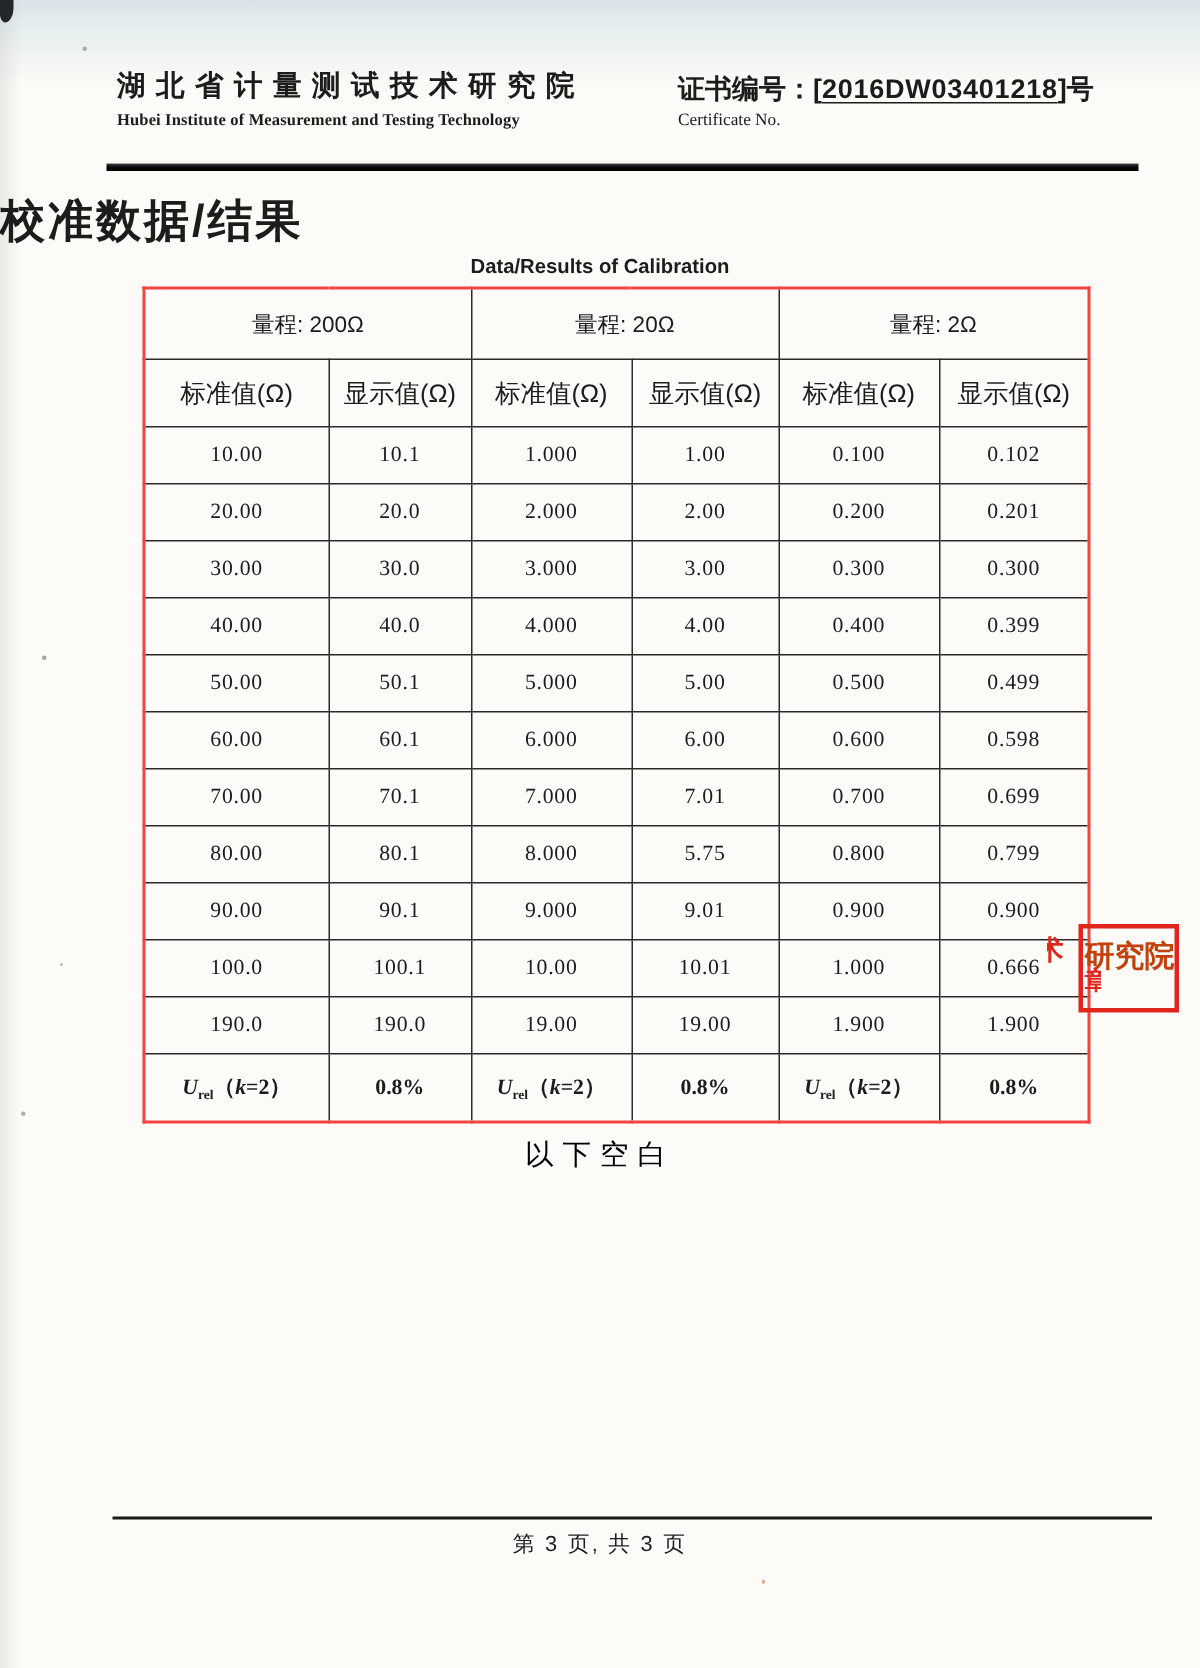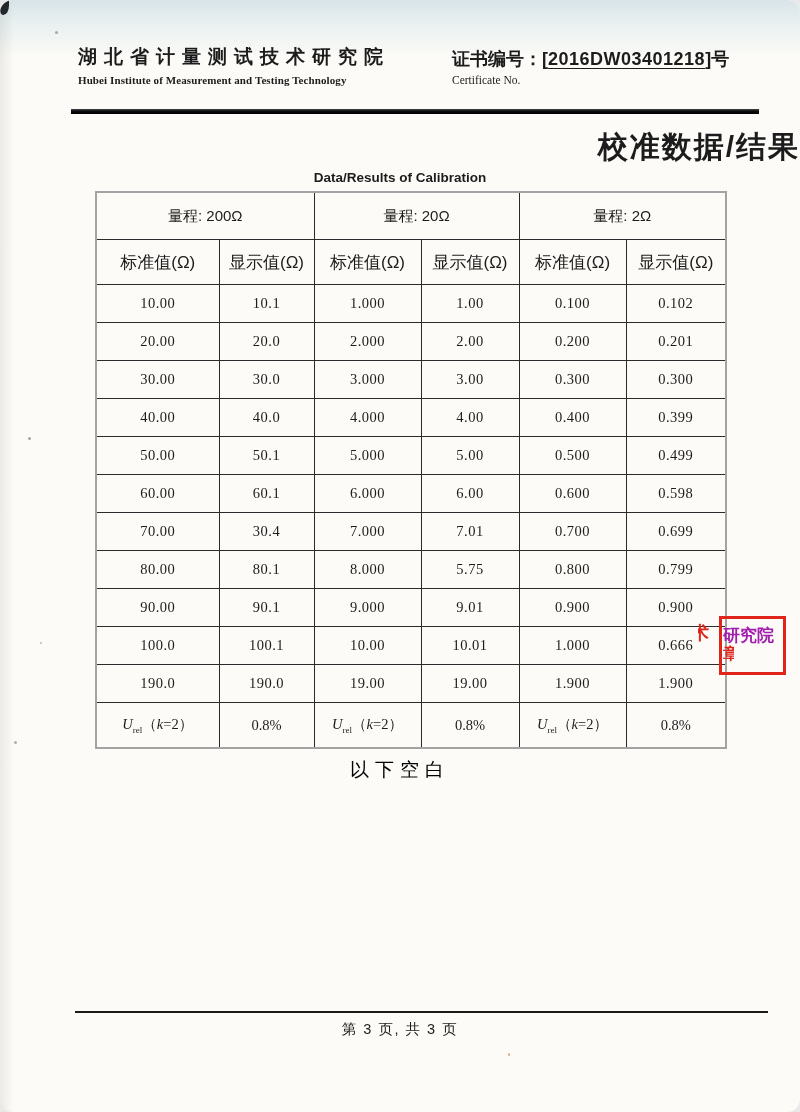--- a/index.html
+++ b/index.html
@@ -1,19 +1,19 @@
 <!DOCTYPE html>
 <html><head>
 <meta charset="utf-8">
 <style>
   html,body { margin:0; padding:0; background:#e9e9e9; }
   .page {
     position:relative; width:800px; height:1112px; margin:0 auto;
     background:#fcfbf7; overflow:hidden;
-    font-family:"Liberation Sans", sans-serif; color:#1c1c1c;border-radius:13px;
+    font-family:"Liberation Sans", sans-serif; color:#1c1c1c;
   }
   
   .scan-top {
     position:absolute; top:0; left:0; right:0; height:58px;
     background:linear-gradient(180deg,#d9e4e9 0%,#e9f0f0 40%,rgba(252,251,247,0) 100%);
   }
   .left-shadow {
     position:absolute; top:0; left:0; bottom:0; width:14px;
     background:linear-gradient(90deg,rgba(110,110,100,0.12),rgba(110,110,100,0));
   }
@@ -30,54 +30,54 @@
   .cert { position:absolute; top:47px; left:452px; }
   .cert-line { font-size:18px; font-weight:bold; white-space:nowrap; }
   .cert-num { text-decoration:underline; text-underline-offset:3px; letter-spacing:0.5px; }
   .cert-en { font-family:"Liberation Serif",serif; font-size:11.5px; margin-top:3px; font-weight:normal; }
   .rule-thick {
     position:absolute; top:109px; left:71px; width:688px; height:5px;
     background:linear-gradient(180deg,#44484a 0%,#0a0a0a 45%,#000 100%);
   }
 
   
-  .title { position:absolute; top:127px; left:0; width:100%; text-align:right;
+  .title { position:absolute; top:127px; left:0; width:100%; text-align:left;
            font-size:30px; font-weight:bold; letter-spacing:2px; }
   .subtitle { position:absolute; top:170px; left:0; width:100%; text-align:center;
               font-size:13.5px; font-weight:bold; }
 
   
   table.cal {
     position:absolute; top:191px; left:95px; width:630px;
     border-collapse:collapse; table-layout:fixed;
     font-size:14.5px;
   }
   table.cal th, table.cal td {
     border:1px solid #2a2a2a; text-align:center; vertical-align:middle;
     padding:0; overflow:hidden; white-space:nowrap;
   }
-  table.cal { border:2px solid #a3a3a3; }
+  table.cal { border:2px solid #ef4444; }
   tr.range-row th { height:46px; font-weight:normal; font-size:15px; }
   tr.colhead-row th { height:44px; font-weight:normal; font-size:17px; }
   tr.data-row td { height:37px; font-family:"Liberation Serif",serif; letter-spacing:0.5px; }
-  tr.u-row td { height:44px; font-family:"Liberation Serif",serif; }
+  tr.u-row td { height:44px; font-family:"Liberation Serif",serif;font-weight:bold; }
   tr.u-row i { font-family:"Liberation Serif",serif; }
   tr.u-row sub { font-size:9px; }
 
   .below-blank { position:absolute; top:757px; left:0; width:100%; text-align:center;
                  font-size:19px; letter-spacing:6px; color:#000000; }
 
   
   .stamp-box {
     position:absolute; left:719px; top:616px; width:61px; height:53px;
     border:3px solid #e0261c; z-index:5; background:rgba(255,255,255,0);
   }
   .stamp-text {
-    position:absolute; top:5px; left:1px; color:#a21caf;
-    font-size:17px; font-weight:bold; letter-spacing:0px; white-space:nowrap;
+    position:absolute; top:5px; left:1px; color:#c2410c;
+    font-size:20px; font-weight:bold; letter-spacing:0px; white-space:nowrap;
   }
   .stamp-frag-left {
     position:absolute; left:698px; top:621px; width:19px; height:22px; overflow:hidden;
     color:#e0261c; font-size:18px; font-weight:bold; z-index:4;
   }
   .stamp-frag-left > span { display:inline-block; margin-left:-7px; }
   .stamp-frag-bottom {
     position:absolute; left:723px; top:644px; width:11px; height:21px; overflow:hidden;
     color:#e0261c; font-size:16px; font-weight:bold; z-index:6;
   }
@@ -182,21 +182,21 @@
         <tr class="data-row">
           <td>60.00</td>
           <td>60.1</td>
           <td>6.000</td>
           <td>6.00</td>
           <td>0.600</td>
           <td>0.598</td>
         </tr>
         <tr class="data-row">
           <td>70.00</td>
-          <td>30.4</td>
+          <td>70.1</td>
           <td>7.000</td>
           <td>7.01</td>
           <td>0.700</td>
           <td>0.699</td>
         </tr>
         <tr class="data-row">
           <td>80.00</td>
           <td>80.1</td>
           <td>8.000</td>
           <td>5.75</td>

